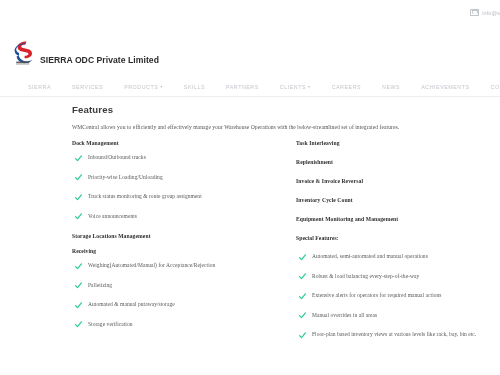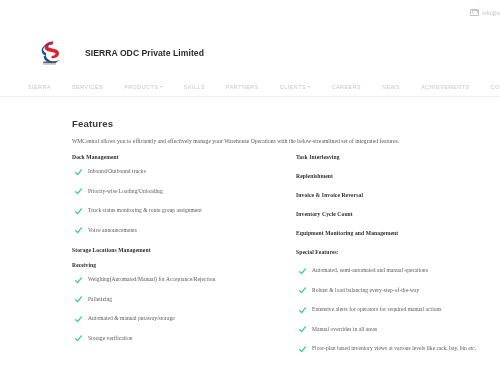--- a/index.html
+++ b/index.html
@@ -64,24 +64,24 @@
     border-right: 0.7px solid #c3c6cb;
     transform: skewX(0deg);
     border-top: 0.7px solid #c3c6cb;
     border-radius: 0 0 2px 2px;
   }
 
   
   .brand-row {
     position: absolute;
     top: 40px;
-    left: 40px;
-    display: flex;
-    align-items: center;
-    gap: 24px;
+    left: 13px;
+    display: flex;
+    align-items: flex-end;
+    gap: 6px;
   }
   .logo {
     width: 21px;
     height: 25px;
     position: relative;
     flex: none;
   }
   .logo svg { display: block; }
   .brand-name {
     font-size: 8.6px;
@@ -122,21 +122,20 @@
     line-height: 1;
     color: #c2c5ca;
   }
 
   
   .content {
     position: absolute;
     top: 104px;
     left: 72px;
     right: 10px;
-    margin-top: 14px;
   }
   .page-title {
     font-size: 9.6px;
     font-weight: bold;
     color: #3b3b3b;
     letter-spacing: .15px;
     margin: 0 0 9px 0;
   }
   .intro {
     font-family: "Liberation Serif", serif;

